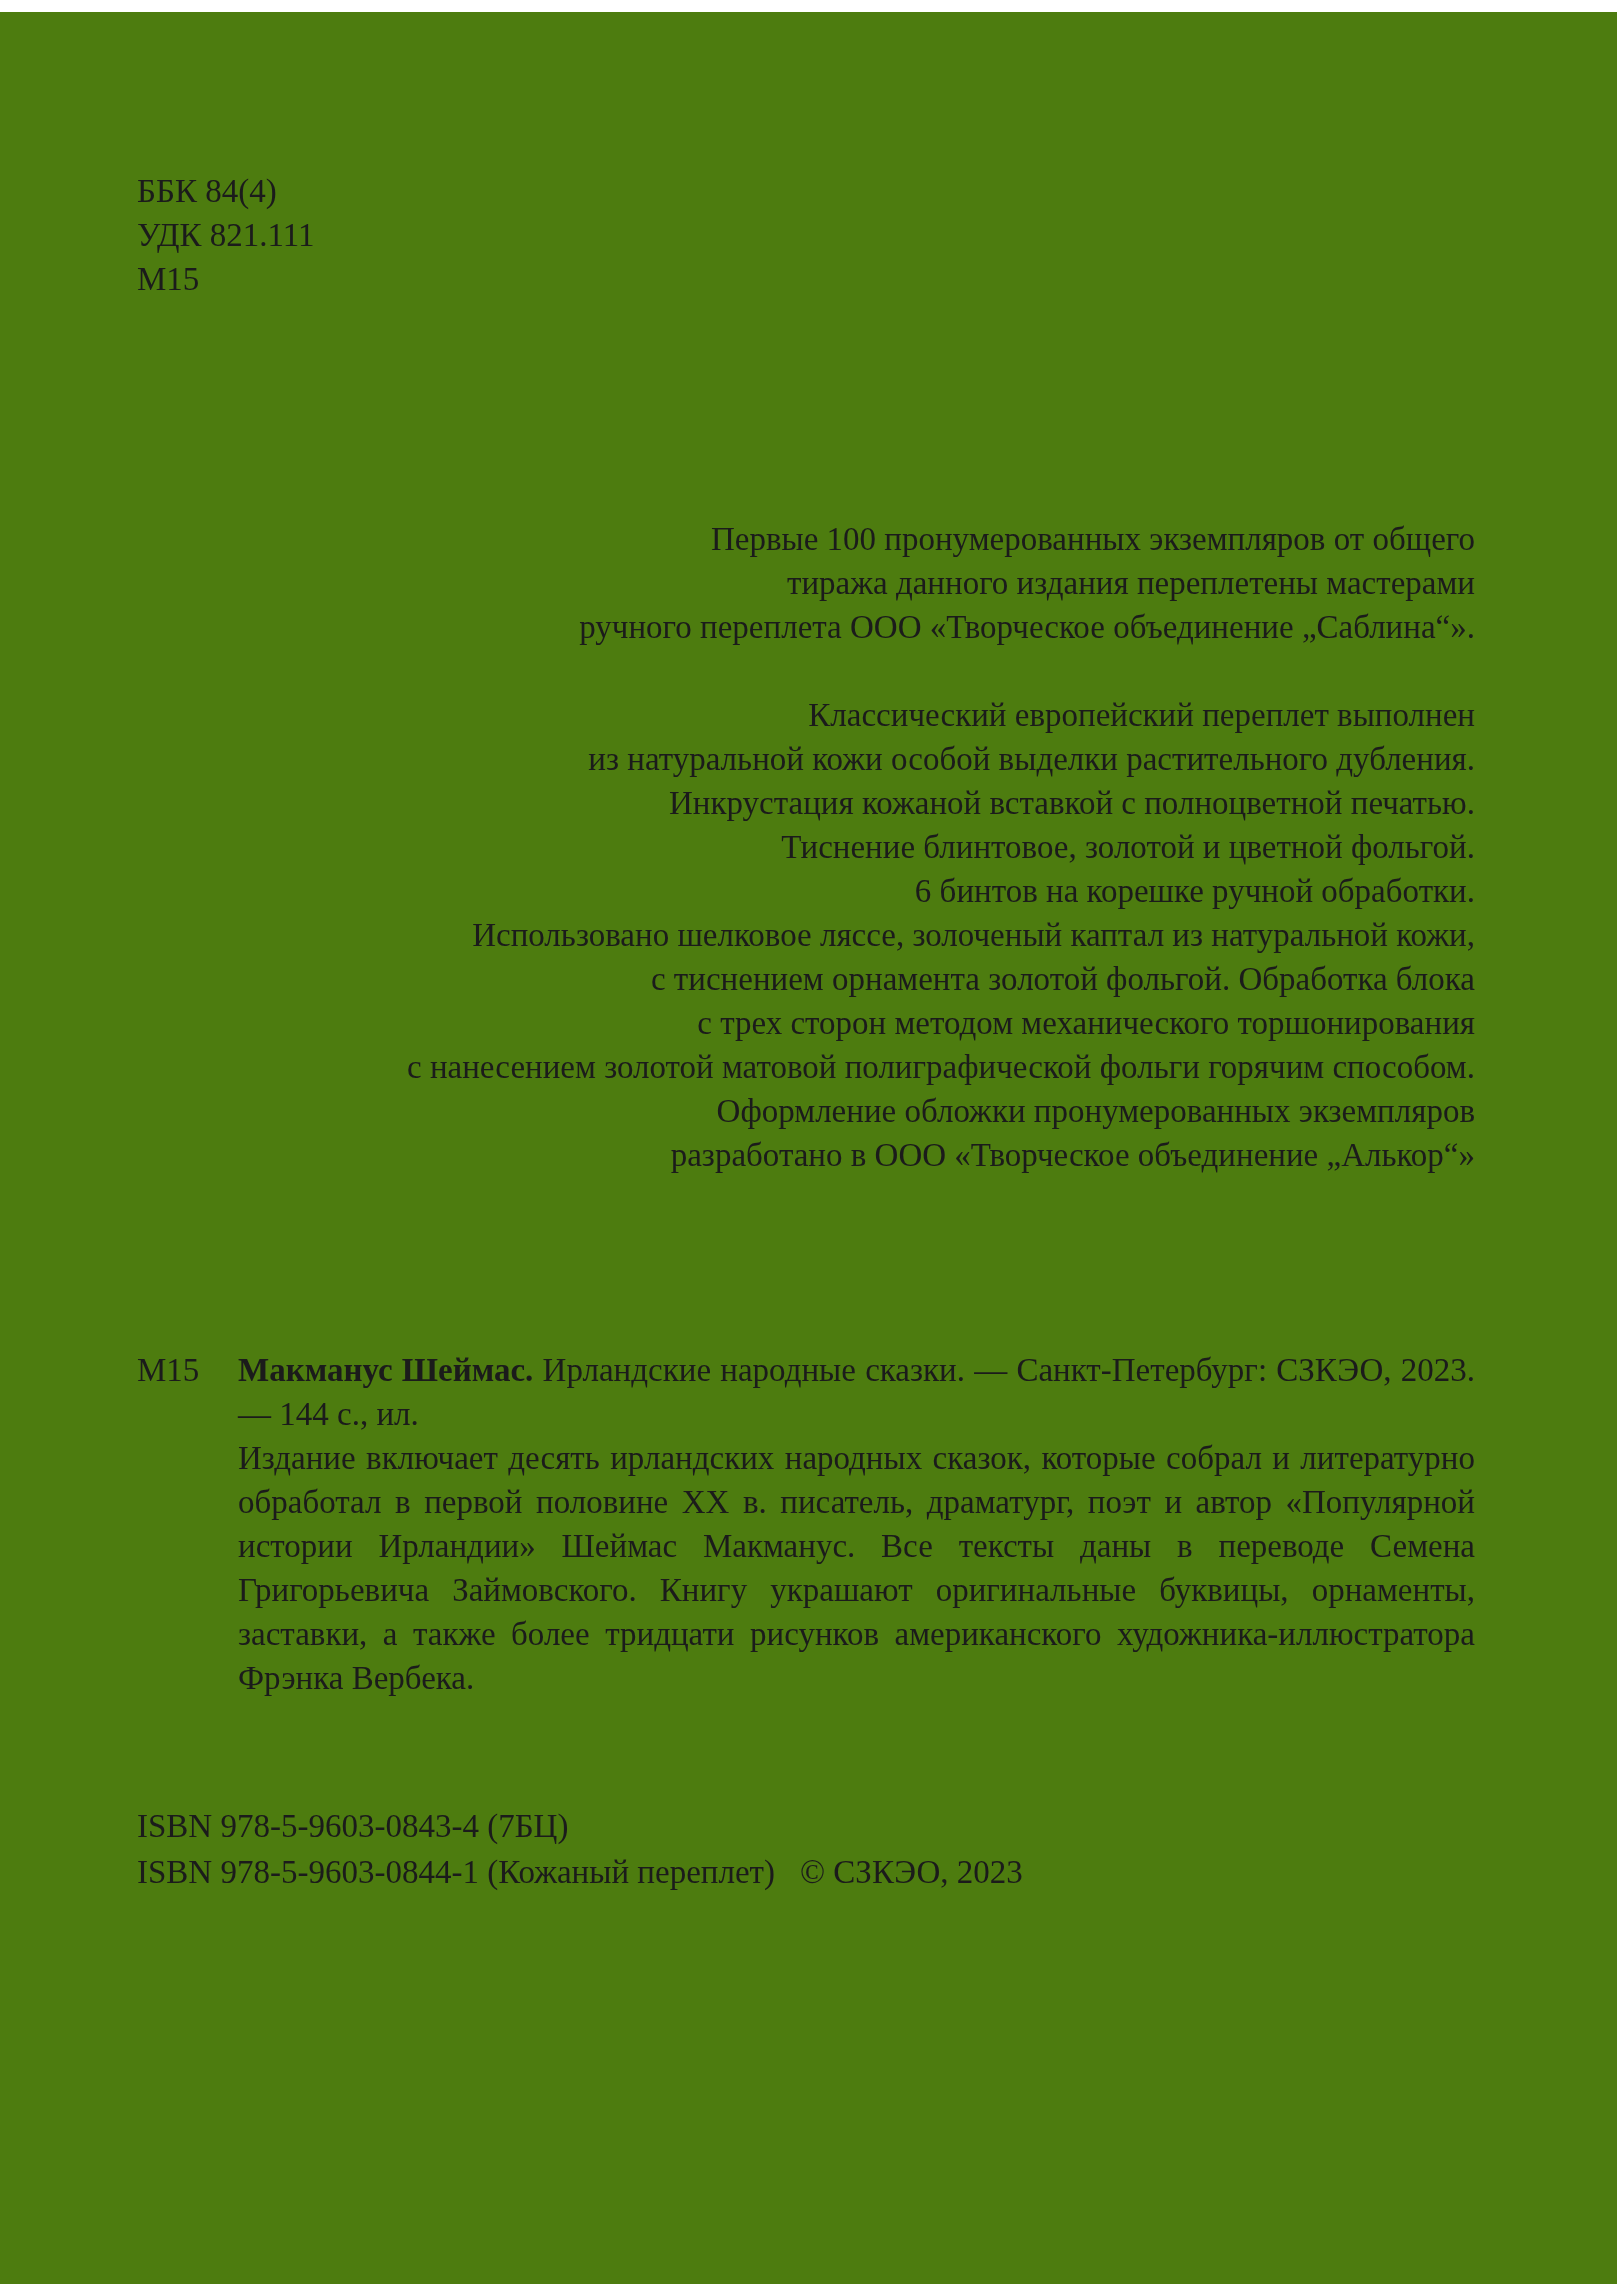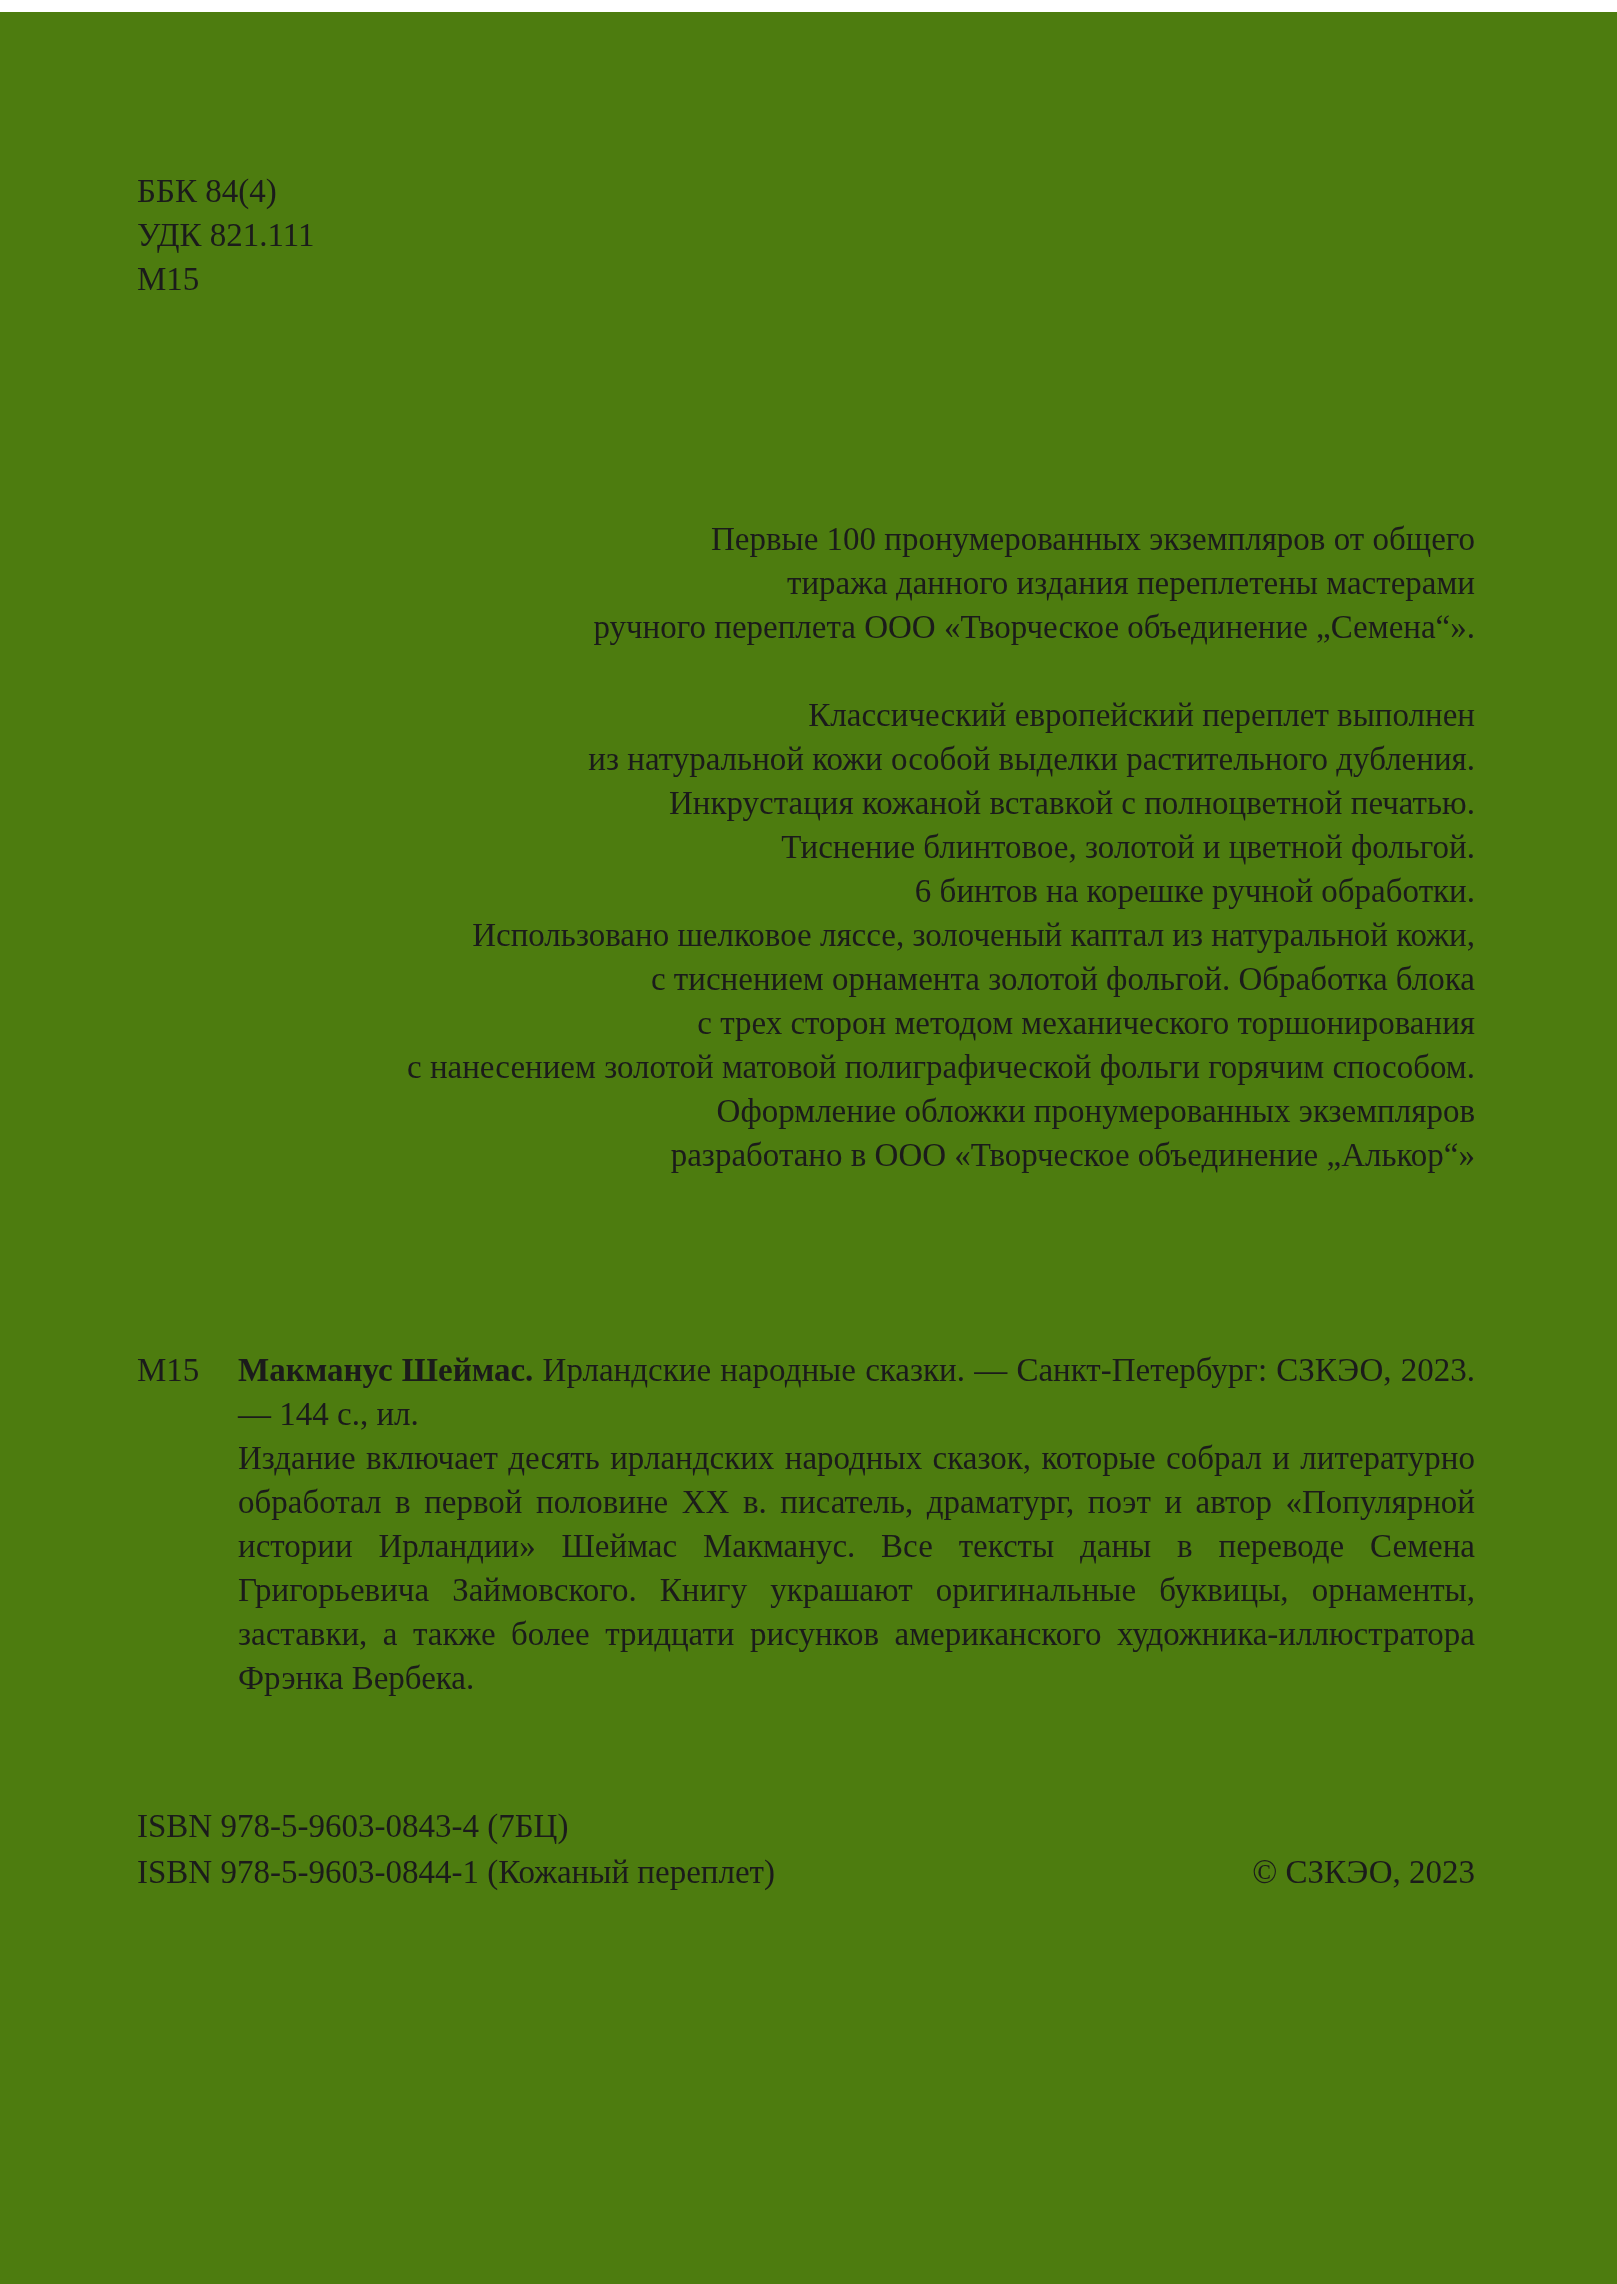--- a/index.html
+++ b/index.html
@@ -57,22 +57,22 @@
   .biblio-record .entry p {
     margin: 0;
     text-align: justify;
   }
   .biblio-record .author {
     font-weight: bold;
   }
   .footer {
     margin-top: 103px;
     display: flex;
-    justify-content: space-between;
     align-items: flex-end;
+    gap: 25px;
   }
   .footer .isbn-col div {
     white-space: nowrap;
     line-height: 46px;
   }
   .footer .copyright {
     white-space: nowrap;
     line-height: 46px;
   }
 </style>
@@ -84,21 +84,21 @@
   <div class="codes-block">
     <div>ББК 84(4)</div>
     <div>УДК 821.111</div>
     <div>М15</div>
   </div>
 
 
   <div class="centered-block limited-edition">
     <div>Первые 100 пронумерованных экземпляров от общего</div>
     <div>тиража данного издания переплетены мастерами</div>
-    <div>ручного переплета ООО «Творческое объединение „Семена“».</div>
+    <div>ручного переплета ООО «Творческое объединение „Саблина“».</div>
   </div>
 
   <div class="centered-block binding-desc">
     <div>Классический европейский переплет выполнен</div>
     <div>из натуральной кожи особой выделки растительного дубления.</div>
     <div>Инкрустация кожаной вставкой с полноцветной печатью.</div>
     <div>Тиснение блинтовое, золотой и цветной фольгой.</div>
     <div>6 бинтов на корешке ручной обработки.</div>
     <div>Использовано шелковое ляссе, золоченый каптал из натуральной кожи,</div>
     <div>с тиснением орнамента золотой фольгой. Обработка блока</div>

